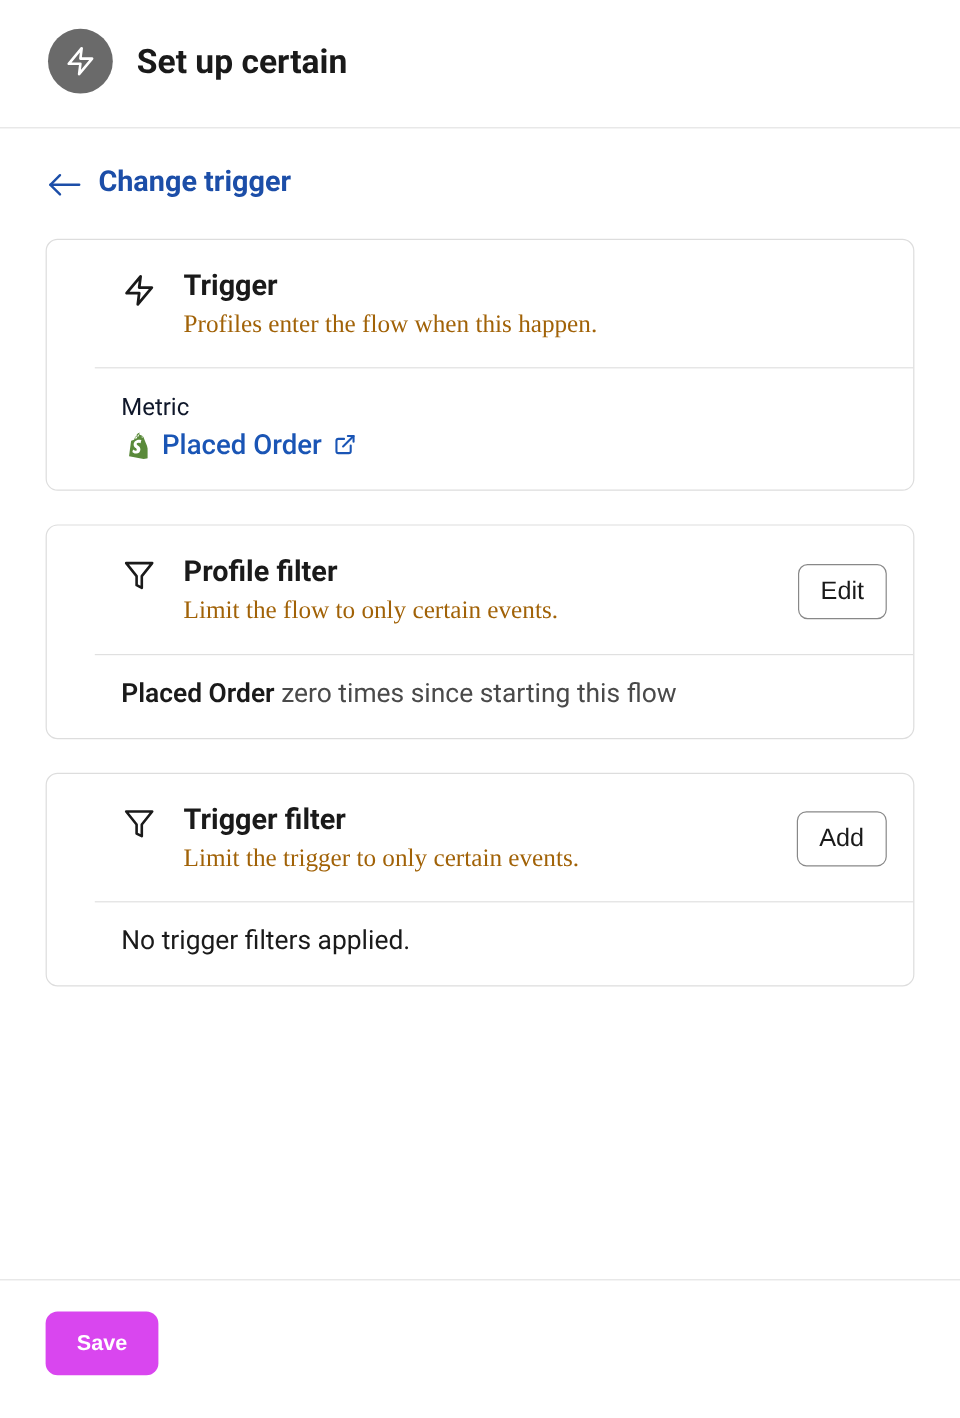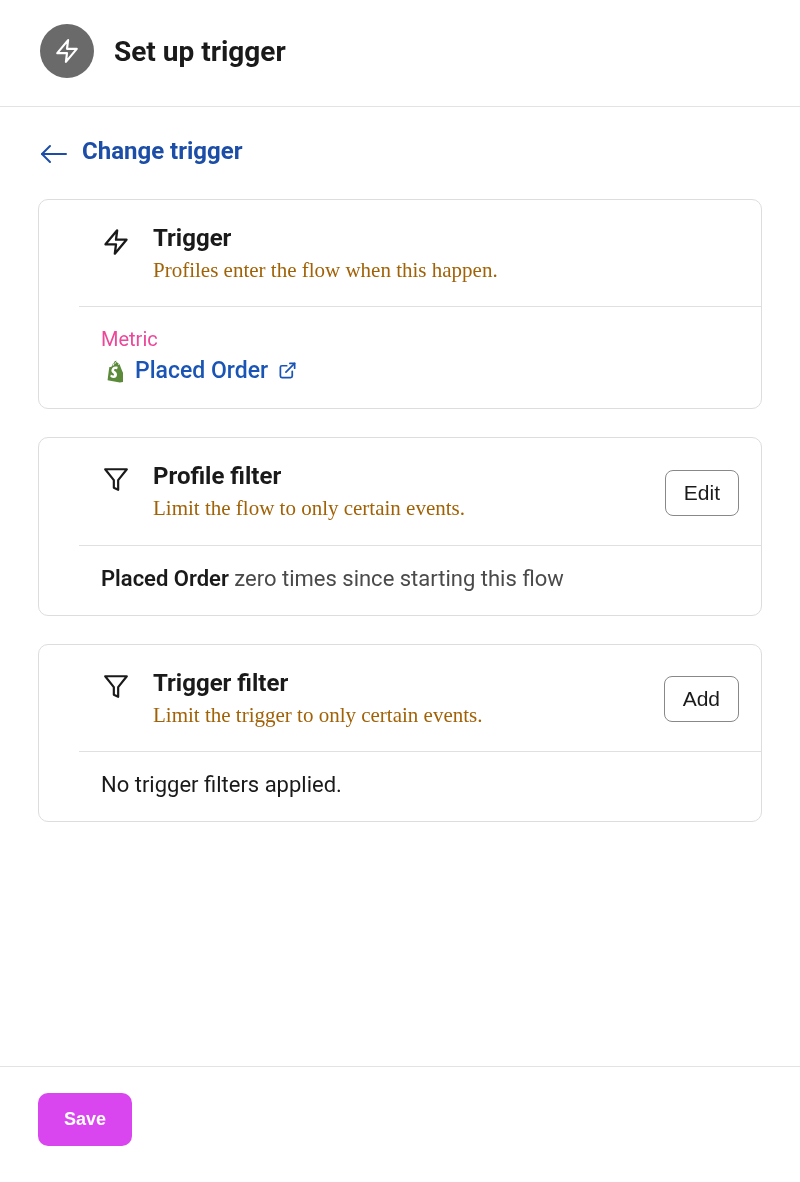--- a/index.html
+++ b/index.html
@@ -97,21 +97,21 @@
       cursor: pointer;
       align-self: center;
       flex-shrink: 0;
     }
     .card-body {
       border-top: 1px solid #e0e0e0;
       padding: 20px 22px 24px 22px;
     }
     .metric-label {
       font-size: 20px;
-      color: #ec4899;
+      color: #0f172a;
       margin-bottom: 6px;
     }
     .metric-row {
       display: flex;
       align-items: center;
       gap: 12px;
     }
     .metric-link {
       color: #1a55b5;
       font-size: 23px;
@@ -149,21 +149,21 @@
   </style>
 </head>
 <body>
 
 <div class="header">
   <div class="header-icon-circle">
     <svg width="26" height="26" viewBox="0 0 24 24" fill="none" stroke="#ffffff" stroke-width="2" stroke-linecap="round" stroke-linejoin="round">
       <polygon points="13 2 3 14 12 14 11 22 21 10 12 10 13 2"></polygon>
     </svg>
   </div>
-  <h1 class="header-title">Set up trigger</h1>
+  <h1 class="header-title">Set up certain</h1>
 </div>
 
 <div class="content">
 
   <a class="change-trigger">
     <svg width="28" height="22" viewBox="0 0 28 22" fill="none" stroke="#1c4ea8" stroke-width="2" stroke-linecap="round" stroke-linejoin="round">
       <line x1="26" y1="11" x2="2" y2="11"></line>
       <polyline points="10 3 2 11 10 19"></polyline>
     </svg>
     <span>Change trigger</span>

